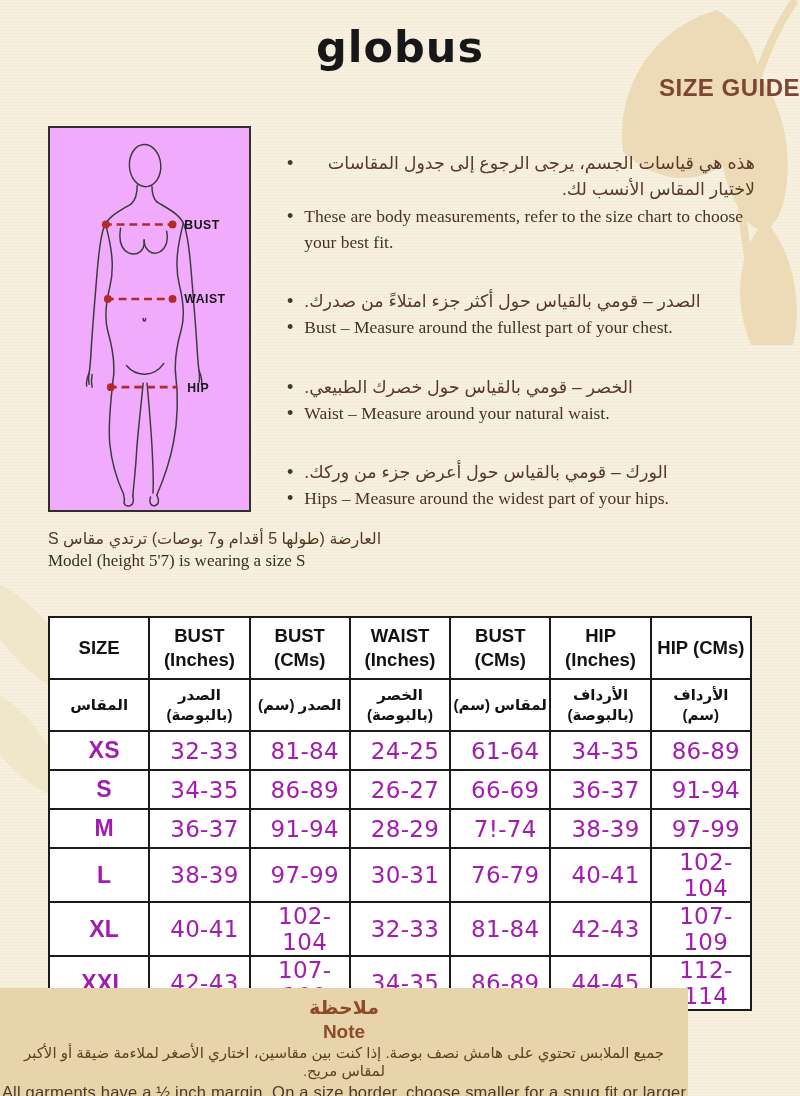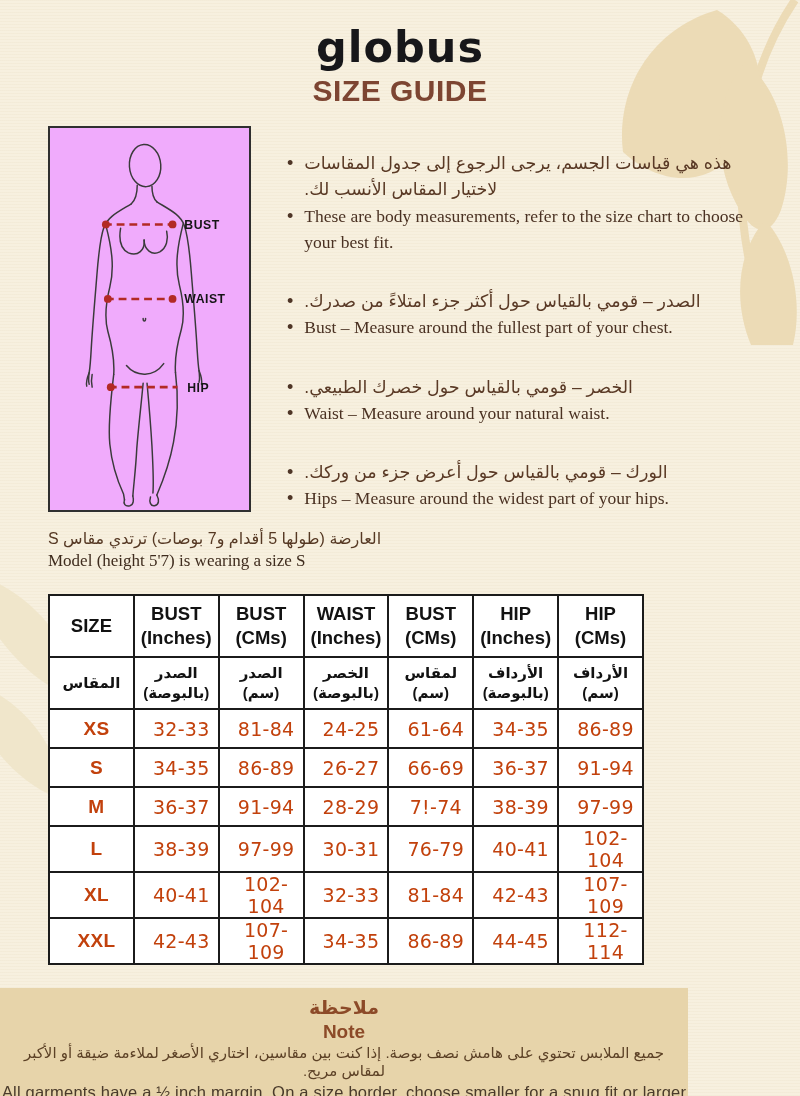--- a/index.html
+++ b/index.html
@@ -17,50 +17,50 @@
   .decor-tr { right:0; top:0; width:205px; height:345px; }
   .decor-left { left:0; top:538px; width:115px; height:300px; }
 
   .logo{
     position:absolute; top:22px; left:0; right:0; z-index:1;
     text-align:center; font-size:43px; font-weight:600; color:#17171a;
     letter-spacing:1px; font-family:"DejaVu Sans","Liberation Sans",sans-serif;
   }
   .page-title{
     position:absolute; top:74px; left:0; right:0; z-index:1;
-    text-align:center; font-size:30px; font-weight:800; color:#7d4532; letter-spacing:0.5px;
+    text-align:right; font-size:24px; font-weight:800; color:#7d4532; letter-spacing:0.5px;
   }
 
   .figure-box{
     position:absolute; left:48px; top:126px; width:199px; height:382px; z-index:1;
     background:#f0abfc; border:2px solid #2f2f2f;
   }
   .figure-box svg{ width:100%; height:100%; display:block; }
 
   .bullets{ position:absolute; left:287px; top:150px; width:468px; z-index:1; }
   .group{ margin-bottom:33px; }
   .bline{ display:flex; gap:11px; line-height:1.5; align-items:flex-start; }
   .dot{ color:#4e3526; font-size:18px; line-height:1.45; }
-  .ar-text{ font-size:17.5px; color:#5a3a26; text-align:left; }
+  .ar-text{ font-size:17.5px; color:#5a3a26; text-align:right; }
   .en-text{ font-family:"Liberation Serif","DejaVu Serif",serif; font-size:17.5px; color:#4a3122; }
 
   .model-note{ position:absolute; left:48px; top:529px; z-index:1; }
   .model-note .m-ar{ font-size:16px; color:#553823; }
   .model-note .m-en{ font-family:"Liberation Serif","DejaVu Serif",serif; font-size:17px; color:#3f2c1e; margin-top:3px; }
 
   table.size-table{
-    position:absolute; left:48px; top:594px; width:596px; z-index:1;
+    position:absolute; left:48px; top:616px; width:704px; z-index:1;
     border-collapse:collapse; table-layout:fixed; background:#ffffff;
   }
   .size-table th, .size-table td{
     border:2px solid #1b1b1b; text-align:center; vertical-align:middle; padding:0 2px;
   }
   .size-table tr.hdr-en th{ height:60px; font-size:18.5px; font-weight:800; line-height:1.3; color:#121212; }
   .size-table tr.hdr-ar th{ height:50px; font-size:15px; font-weight:700; line-height:1.35; color:#121212; }
-  .size-table tbody td{ height:37px; font-size:19px; font-weight:500; color:#c2410c; letter-spacing:0.3px; font-family:"DejaVu Sans","Liberation Sans",sans-serif;padding-left:12px; }
+  .size-table tbody td{ height:37px; font-size:23px; font-weight:500; color:#a21caf; letter-spacing:0.3px; font-family:"DejaVu Sans","Liberation Sans",sans-serif;padding-left:12px; }
   .size-table tbody td.size-cell{ font-weight:800; font-family:"Liberation Sans",sans-serif; }
 
   .note-band{
     position:absolute; left:0; top:988px; width:688px; height:108px; z-index:1;
     background:#e7d4aa; text-align:center;
   }
   .note-title{ font-size:19px; font-weight:800; color:#8c4a28; line-height:1.25; }
   .nt-ar{ padding-top:8px; }
   .note-body-ar{ font-size:15px; color:#5c4126; }
   .note-body-en{ font-size:16.5px; color:#4a3a2b; margin-top:3px; letter-spacing:0.2px; }

